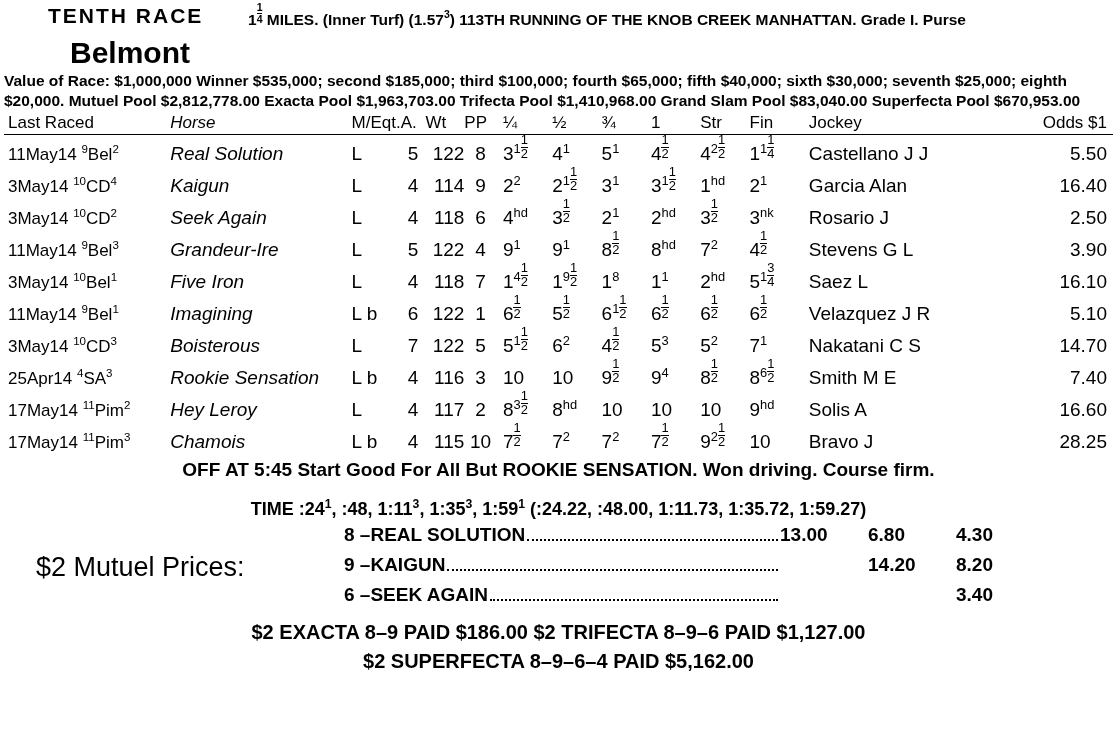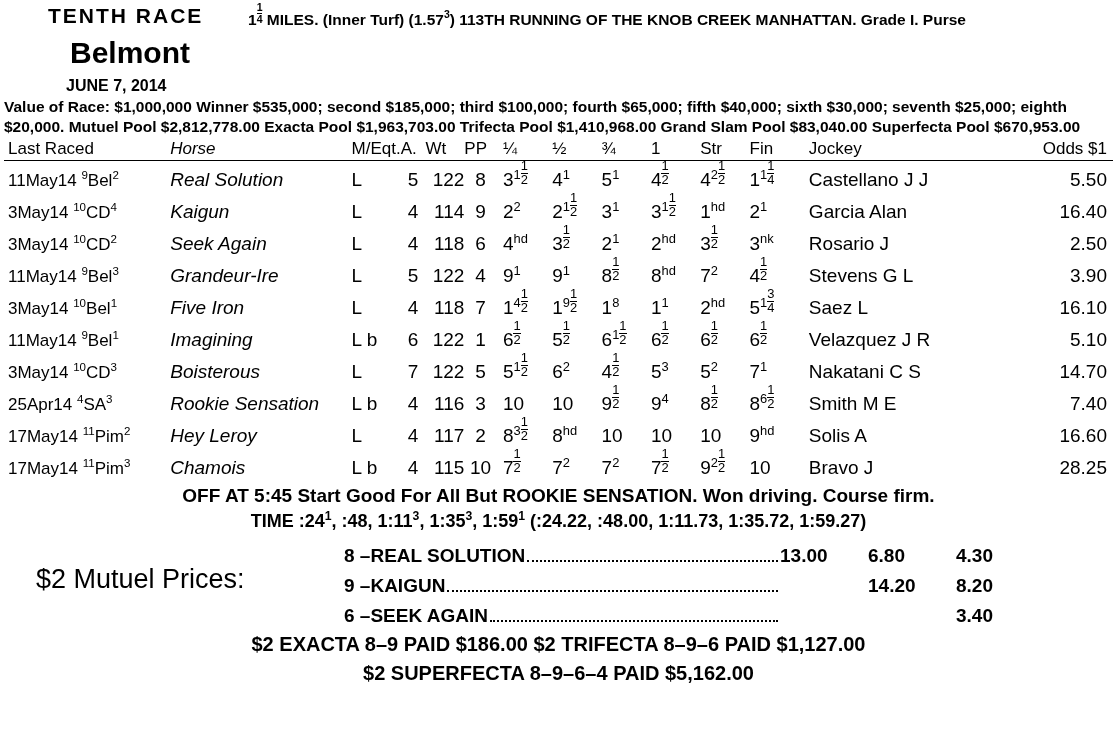--- a/index.html
+++ b/index.html
@@ -117,38 +117,38 @@
   .off-line {
     text-align: center;
     font-weight: bold;
     font-size: 19px;
     margin-top: 4px;
   }
   .time-line {
     text-align: center;
     font-weight: bold;
     font-size: 18px;
-    margin-top: 4px;
+    margin-top: 18px;
   }
   .payoff-area {
     position: relative;
     margin-top: 4px;
     height: 92px;
   }
   .mutuel-label {
     position: absolute;
     left: 36px;
     top: 28px;
     font-weight: normal;
     font-size: 27px;
   }
   .payoff-rows {
     position: absolute;
     left: 344px;
-    top: 9px;
+    top: 0;
     width: 700px;
   }
   .payoff-row {
     display: flex;
     align-items: baseline;
     font-weight: bold;
     font-size: 19px;
     height: 30px;
   }
   .payoff-name {
@@ -174,21 +174,20 @@
   }
 </style>
 </head>
 <body>
 
 <div class="page">
 
   <div class="header">
     <div class="race-title">TENTH RACE</div>
     <div class="track-name">Belmont</div>
-    <div class="race-date">JUNE 7,  2014</div>
 
     <div class="cond-block">
       <div><span>1</span><span class="frac"><span class="num">1</span><span class="den">4</span></span><span> MILES.  (Inner Turf) (1.57</span><sup>3</sup><span>) 113TH RUNNING OF THE KNOB CREEK MANHATTAN. Grade I. Purse</span></div>
     </div>
   </div>
 
   <div class="value-block">Value of Race: $1,000,000 Winner $535,000; second $185,000; third $100,000; fourth $65,000; fifth $40,000; sixth $30,000; seventh $25,000; eighth $20,000.  Mutuel Pool  $2,812,778.00 Exacta Pool  $1,963,703.00 Trifecta Pool  $1,410,968.00 Grand  Slam Pool  $83,040.00 Superfecta Pool  $670,953.00</div>
 
   <table class="chart">
     <thead>

